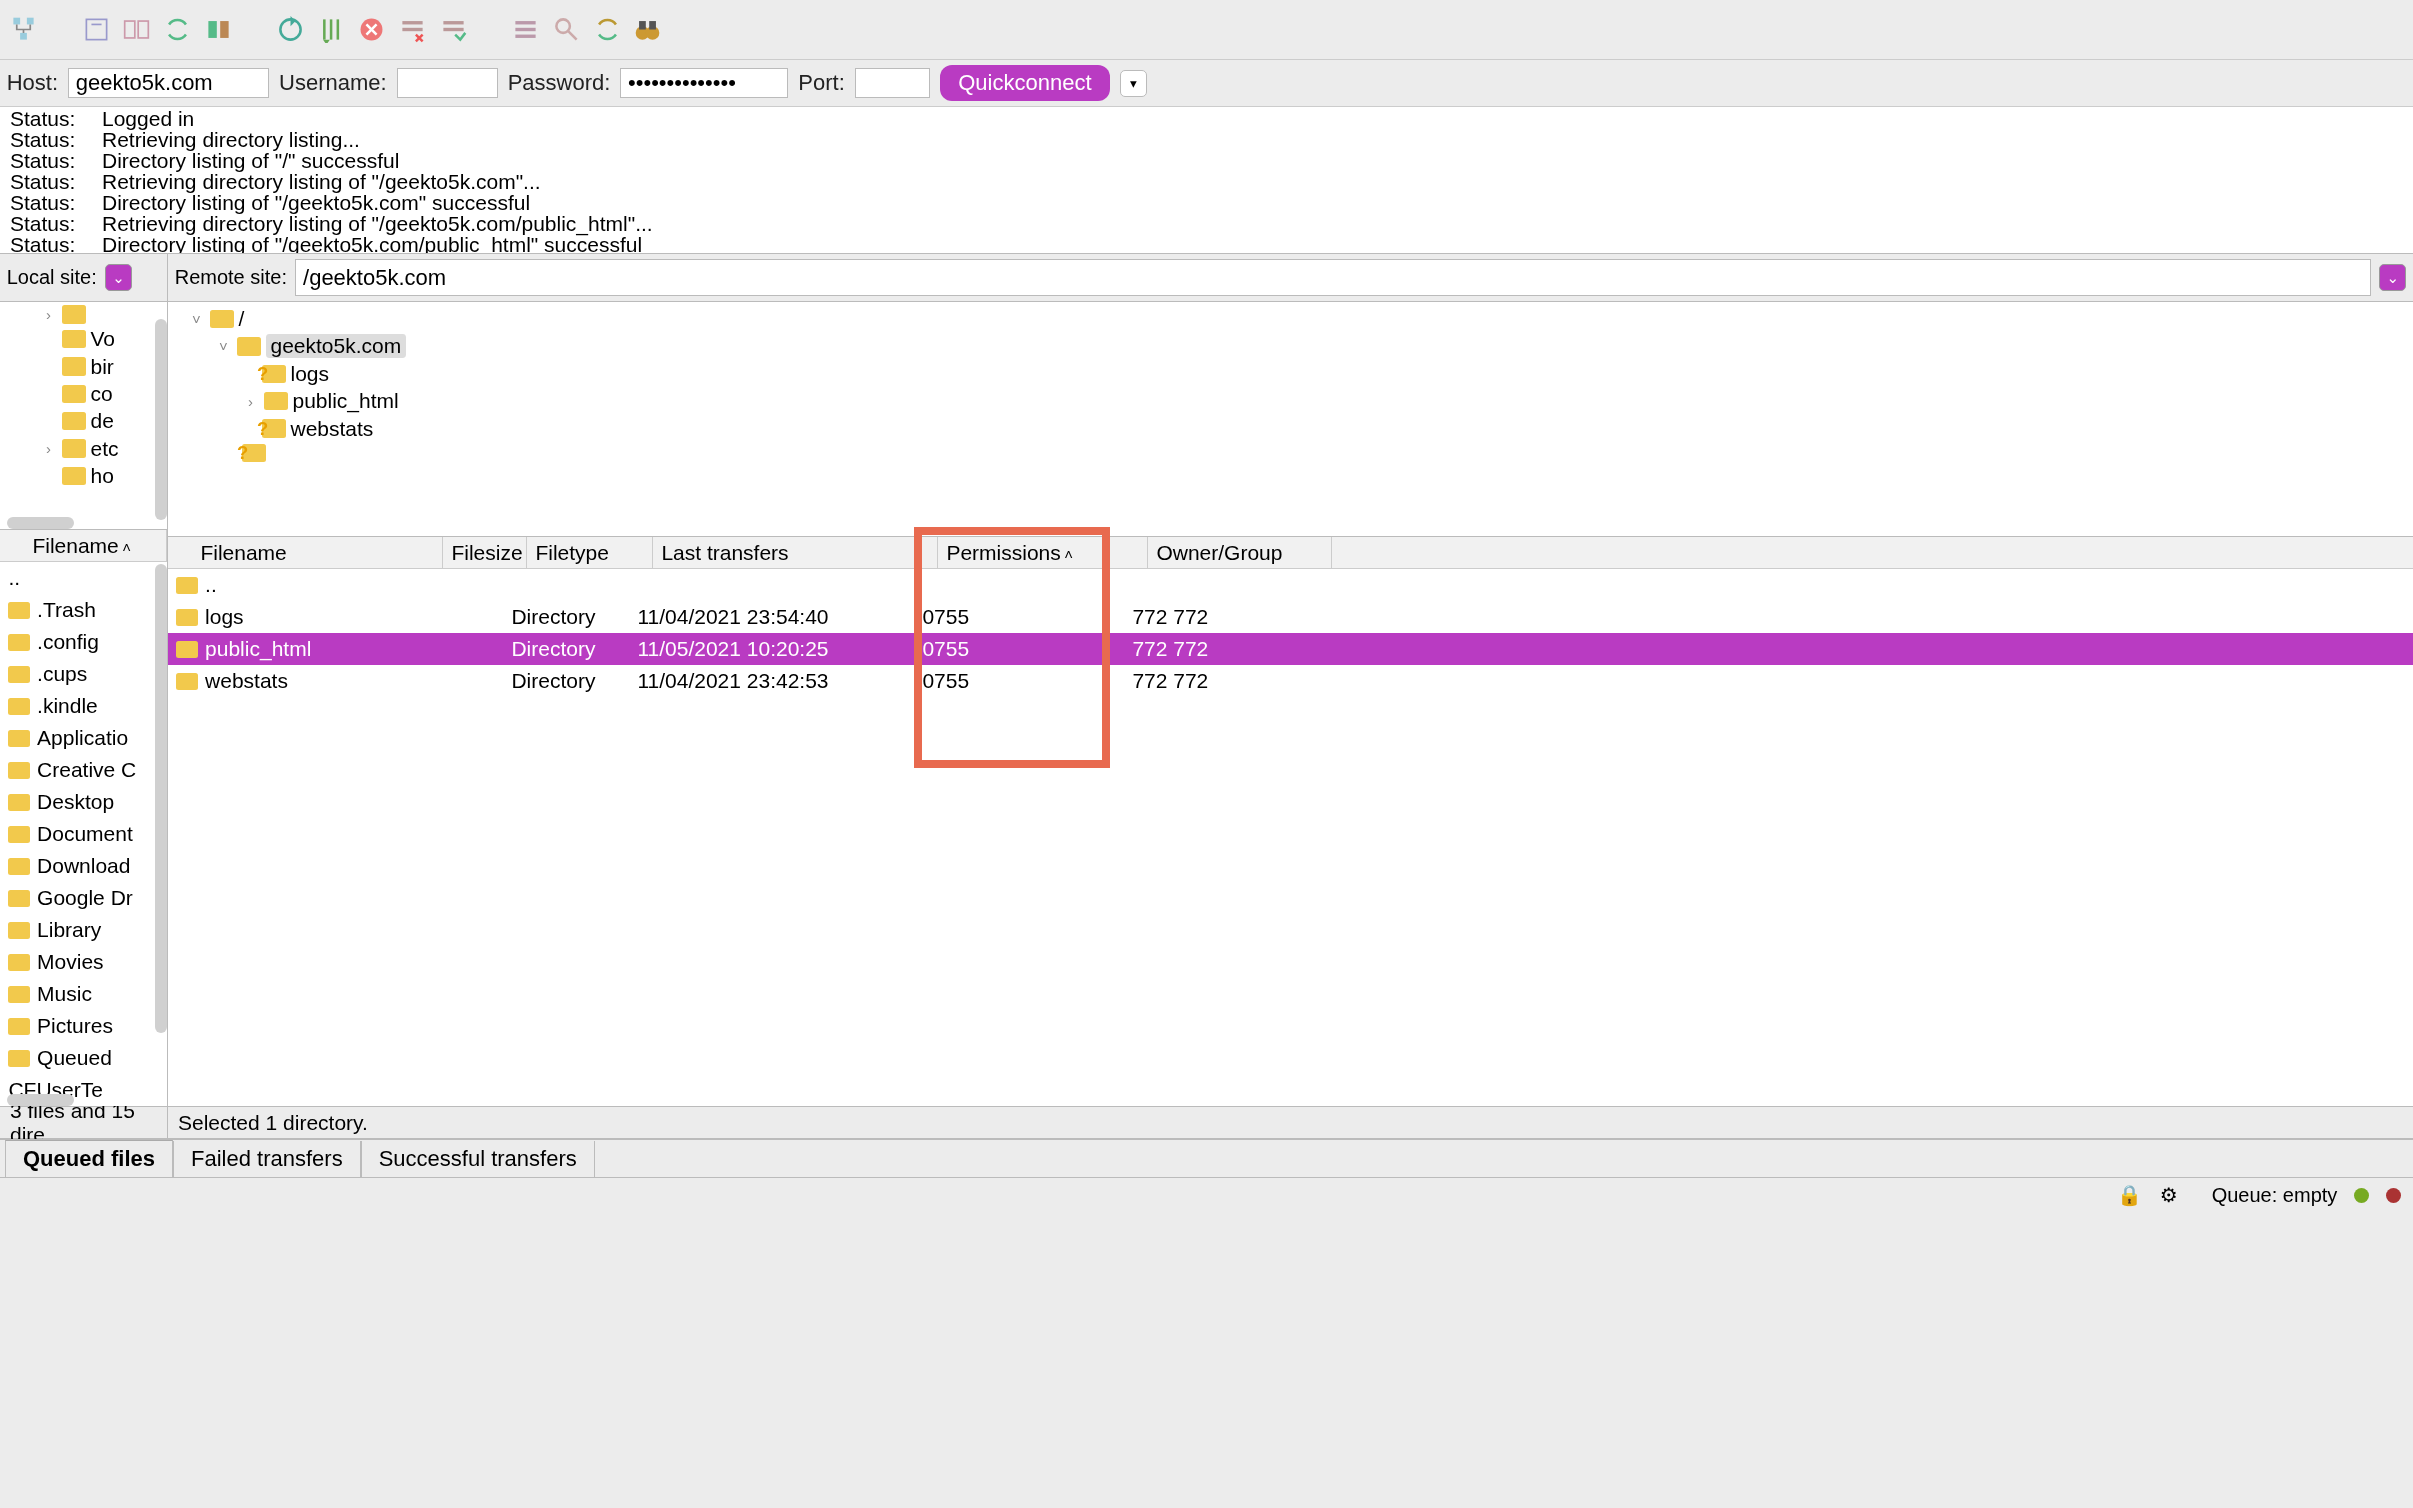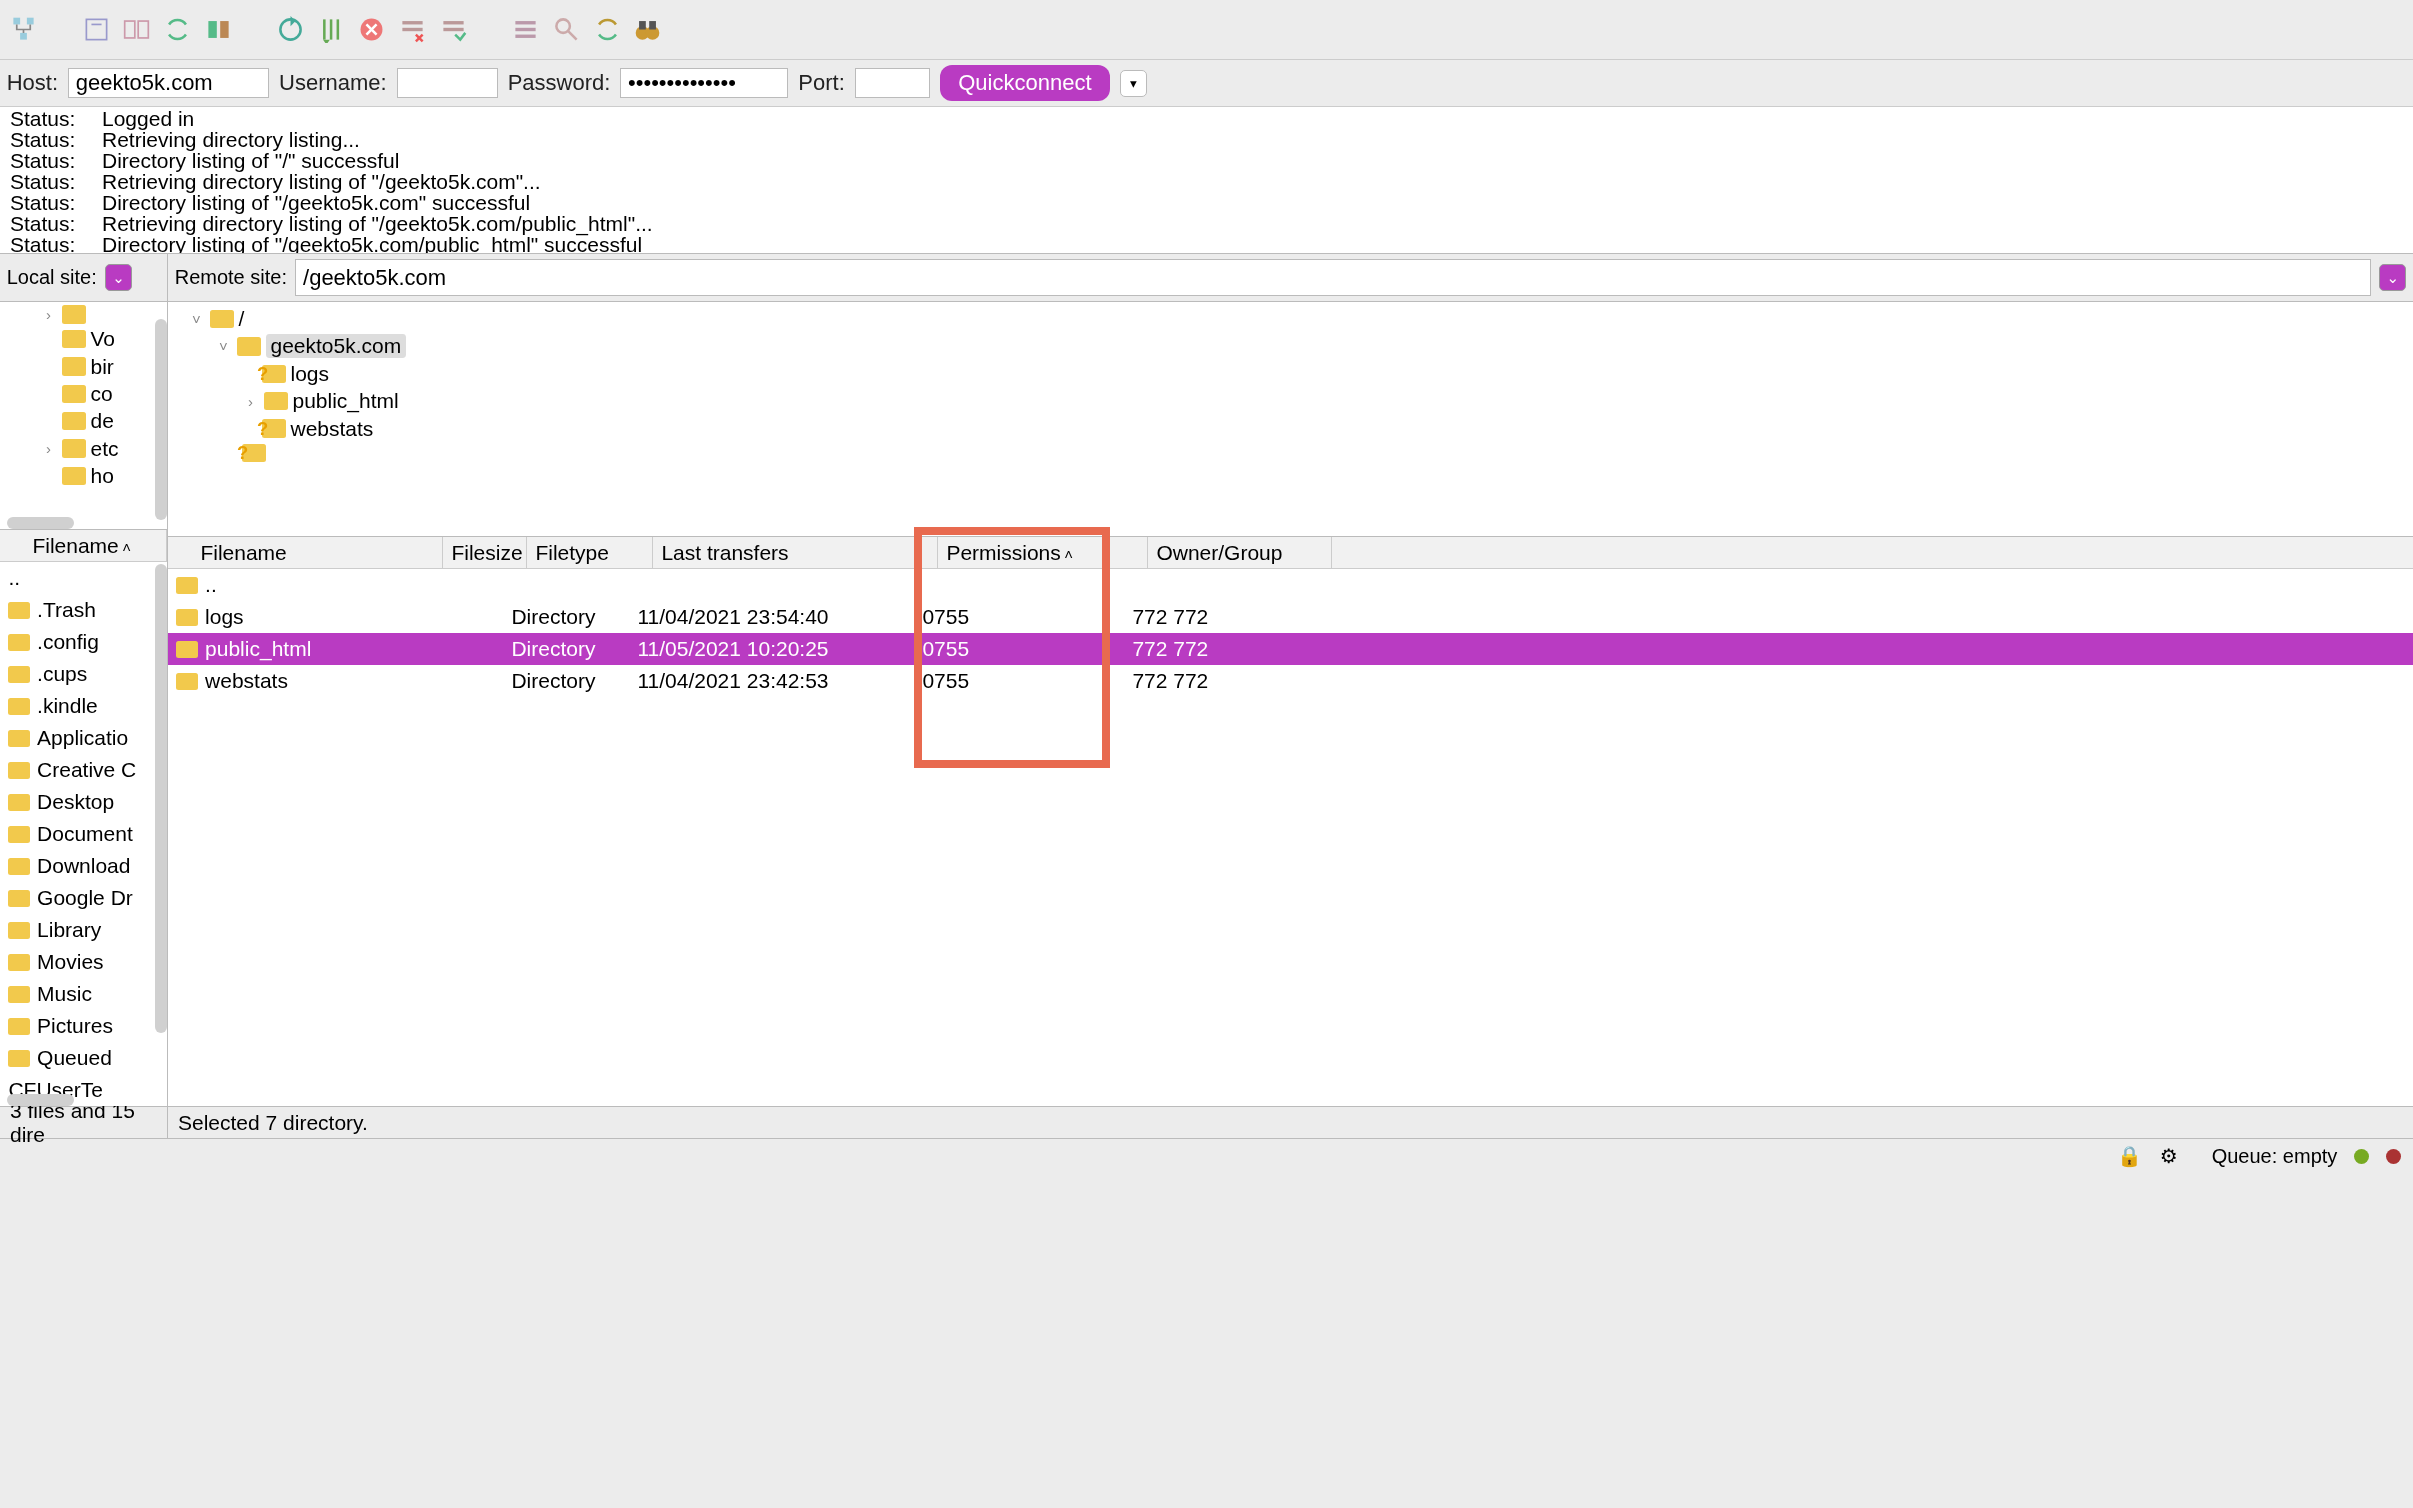--- a/index.html
+++ b/index.html
@@ -528,26 +528,31 @@
               </div>
     <div class="cell" style="width:184px">
                 <span>772 772</span>
               </div>
             </div>
           </div>
 
         <div class="red-box" style="left:746px; top:-10px; width:196px; height:241px;"></div>
       </div>
       <div class="statusbar">
-          <span>Selected 7 directory.</span>
+          <span>Selected 1 directory.</span>
         </div>
     </div>
   </div>
 
 
+  <div class="tabs">
+    <div class="tab active">Queued files</div>
+    <div class="tab">Failed transfers</div>
+    <div class="tab">Successful transfers</div>
+  </div>
 
   <div class="footer">
     <span>🔒</span>
     <span>⚙</span>
     <span class="queue-label">Queue: empty</span>
     <span class="dot" style="background:#7a2"></span>
     <span class="dot" style="background:#a33"></span>
   </div>
 
 </div>

